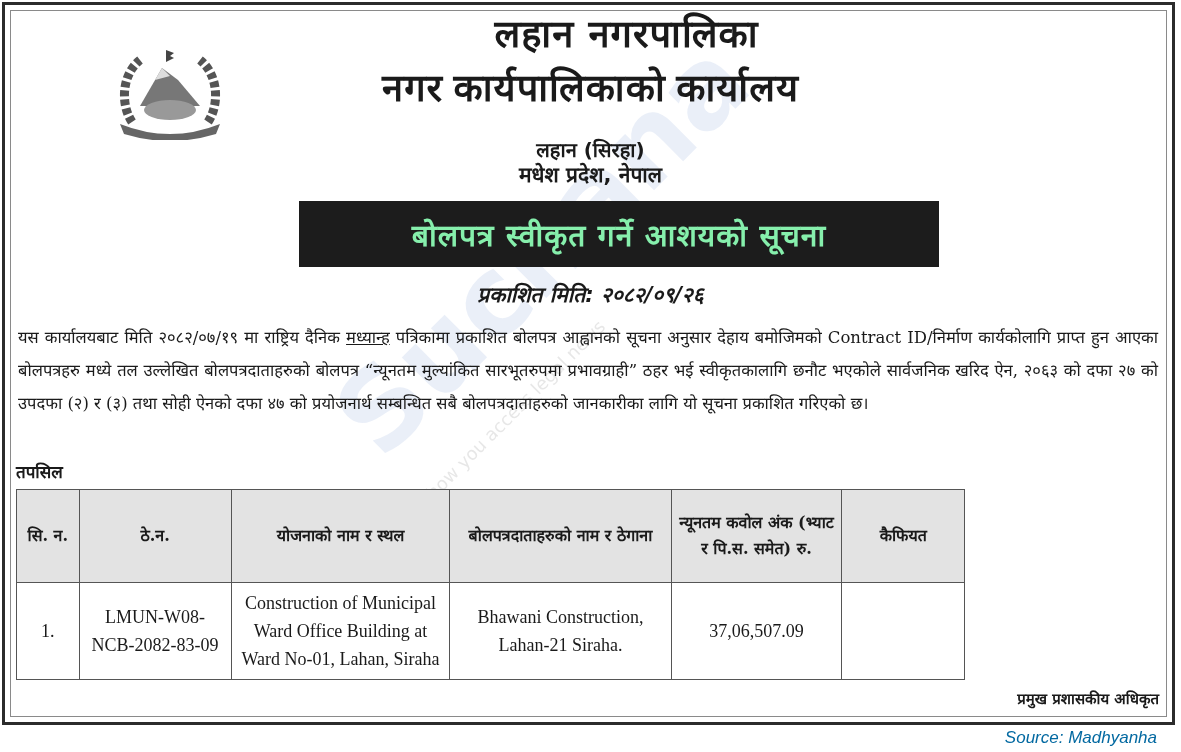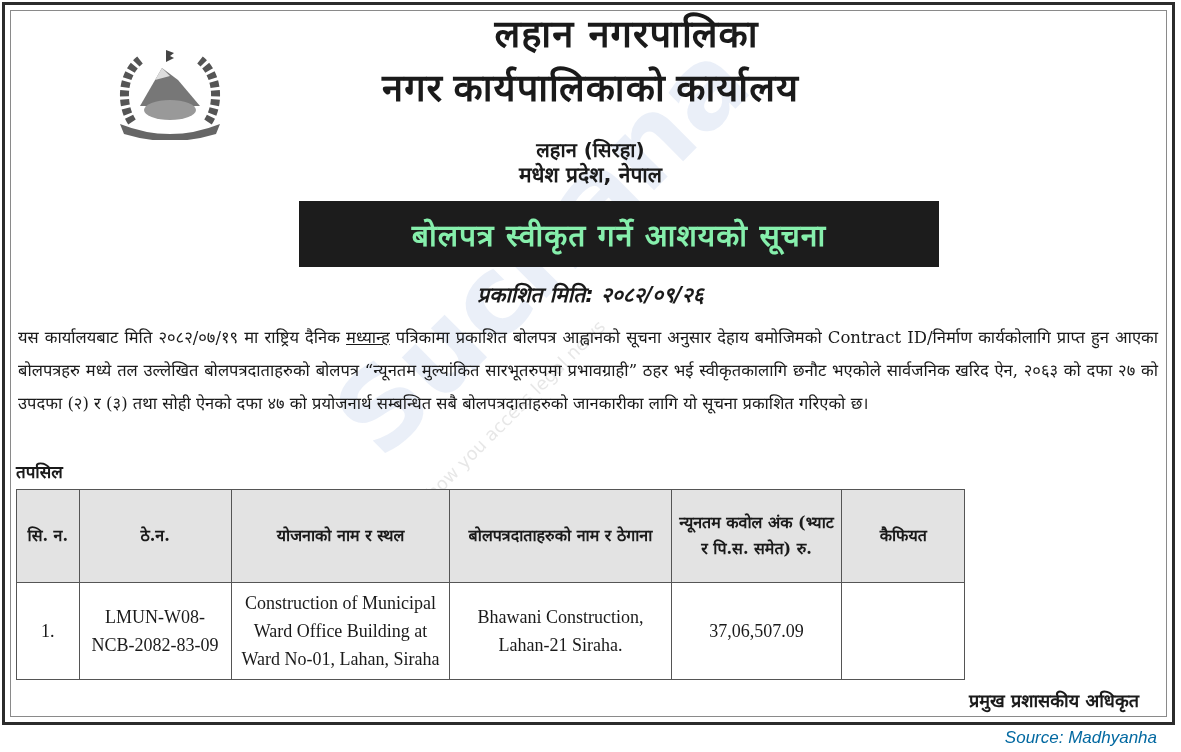--- a/index.html
+++ b/index.html
@@ -14,21 +14,21 @@
     .title4 { top: 160px; font-size: 21px; }
     .banner { position: absolute; left: 299px; top: 201px; width: 640px; height: 66px; background: #1c1c1c; color: #86efac; display: flex; align-items: center; justify-content: center; font-family: "DejaVu Sans", sans-serif; font-weight: bold; font-size: 30px; letter-spacing: 1px; }
     .pubdate { position: absolute; left: 0; width: 1181px; top: 280px; text-align: center; font-family: "DejaVu Sans", sans-serif; font-weight: bold; font-size: 21px; font-style: italic; }
     .body-text { position: absolute; left: 18px; top: 321px; width: 1140px; font-size: 16.5px; line-height: 33px; text-align: justify; }
     .body-text u { text-decoration: underline; }
     .tapasil { position: absolute; left: 16px; width: 1181px; top: 460px; text-align: left; font-size: 17px; font-weight: bold; }
     table.bids { position: absolute; left: 16px; top: 489px; width: 949px; border-collapse: collapse; font-size: 16px; }
     table.bids th, table.bids td { border: 1.5px solid #555; text-align: center; vertical-align: middle; padding: 4px 6px; }
     table.bids th { background: #e3e3e3; height: 84px; font-weight: bold; line-height: 26px; }
     table.bids td { height: 88px; font-family: "Liberation Serif", serif; font-size: 18px; line-height: 28px; }
-    .signature { position: absolute; right: 42px; top: 688px; font-family: "DejaVu Sans", sans-serif; font-weight: bold; font-size: 18px; }
+    .signature { position: absolute; right: 22px; top: 688px; font-family: "DejaVu Sans", sans-serif; font-weight: bold; font-size: 15px; }
     .source { position: absolute; right: 24px; top: 728px; font-family: "Liberation Sans", sans-serif; font-style: italic; font-size: 17px; color: #0369a1; }
     .wm { position: absolute; font-family: "DejaVu Sans", sans-serif; font-weight: bold; color: rgba(90,130,200,0.13); pointer-events: none; }
     .wm-main { left: 310px; top: 390px; font-size: 110px; transform: rotate(-45deg); transform-origin: left top; }
     .wm-tag { left: 350px; top: 560px; font-size: 18px; font-weight: normal; color: rgba(120,120,120,0.18); transform: rotate(-45deg); transform-origin: left top; }
   </style>
 </head>
 <body>
 
 <div class="frame">
   <div class="frame-inner"></div>

